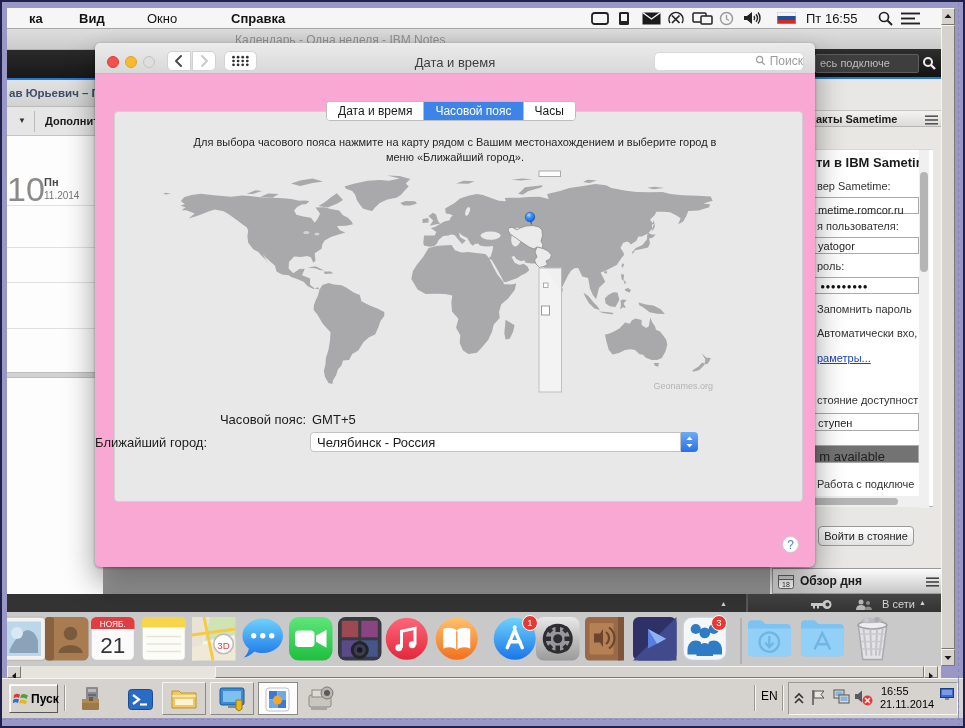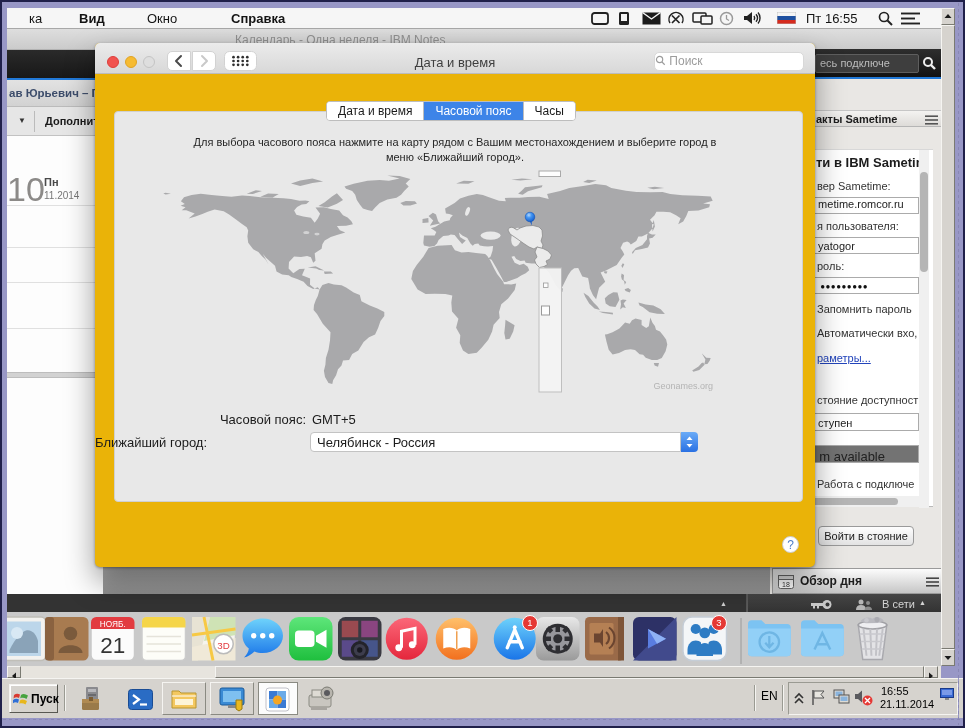--- a/index.html
+++ b/index.html
@@ -6,21 +6,21 @@
 body{font-family:"Liberation Sans",sans-serif;background:#14142e}
 #page{position:absolute;left:0;top:0;width:965px;height:728px;background:#9897c6;overflow:hidden}
 .abs{position:absolute}
 </style></head>
 <body>
 <div id="page">
 
   <div class="abs" id="screen" style="left:7px;top:8px;width:934px;height:658px;background:#3a3a3a;overflow:hidden">
 
     <div class="abs" id="menubar" style="left:0;top:0;width:934px;height:21px;background:#f6f6f6;border-bottom:1px solid #a8a8a8;color:#141414;font-size:13px">
-      <span class="abs" style="left:22px;top:3px;font-weight:normal">ка</span>
+      <span class="abs" style="left:22px;top:3px;font-weight:bold">ка</span>
       <span class="abs" style="left:72px;top:3px;font-weight:bold">Вид</span>
       <span class="abs" style="left:140px;top:3px;font-weight:normal">Окно</span>
       <span class="abs" style="left:224px;top:3px;font-weight:bold">Справка</span>
       <span class="abs" style="left:799px;top:3px;font-size:13px">Пт 16:55</span>
       <svg class="abs" style="left:584px;top:4px" width="18" height="13" viewBox="0 0 18 13">
           <rect x="1" y="1" width="16" height="11" rx="2.5" fill="none" stroke="#222" stroke-width="1.8"></rect>
         </svg>
       <svg class="abs" style="left:610px;top:3px" width="14" height="15" viewBox="0 0 14 15">
           <rect x="2" y="1" width="10" height="13" rx="1.5" fill="#222"></rect>
           <rect x="4" y="3" width="6" height="7" fill="#f6f6f6"></rect>
@@ -115,21 +115,21 @@
                 <line x1="0" y1="1.2" x2="13" y2="1.2"></line>
                 <line x1="0" y1="5" x2="13" y2="5"></line>
                 <line x1="0" y1="8.8" x2="13" y2="8.8"></line>
               </g>
             </svg>
         </div>
 
         <div class="abs" style="left:0;top:100px;width:163px;height:358px;background:#fff;border-bottom:1px solid #b9b9b9;border-top:1px solid #d8d8d8">
           <div class="abs" style="left:46px;top:5px;font-size:13px;font-weight:bold;color:#1c1c1c;white-space:nowrap">ти в IBM Sametim</div>
           <div class="abs" style="left:47px;top:30px;font-size:11px;color:#333;white-space:nowrap">вер Sametime:</div>
-          <div class="abs" style="left:38px;top:47px;width:111px;height:17px;background:#fff;border:1px solid #ababab;font-size:11px;color:#222;padding:0 3px;white-space:nowrap">&nbsp;&nbsp;metime.romcor.ru</div>
+          <div class="abs" style="left:38px;top:47px;width:111px;height:17px;background:#fff;border:1px solid #ababab;font-size:11px;color:#222;padding:6px 3px;white-space:nowrap">&nbsp;&nbsp;metime.romcor.ru</div>
           <div class="abs" style="left:47px;top:70px;font-size:11px;color:#333;white-space:nowrap">я пользователя:</div>
           <div class="abs" style="left:38px;top:87px;width:111px;height:17px;background:#fff;border:1px solid #ababab;font-size:11px;color:#222;padding:2px 3px;white-space:nowrap">&nbsp;&nbsp;yatogor</div>
           <div class="abs" style="left:47px;top:110px;font-size:11px;color:#333;white-space:nowrap">роль:</div>
           <div class="abs" style="left:38px;top:127px;width:111px;height:17px;background:#fff;border:1px solid #ababab;font-size:8px;color:#111;padding:4px 3px;letter-spacing:0.5px;white-space:nowrap">&nbsp;&nbsp;&nbsp;●●●●●●●●●</div>
           <div class="abs" style="left:47px;top:153px;font-size:11px;color:#333;white-space:nowrap">Запомнить пароль</div>
           <div class="abs" style="left:47px;top:177px;font-size:11px;color:#333;white-space:nowrap">Автоматически вхо,</div>
           <div class="abs" style="left:47px;top:202px;font-size:11px;color:#2244bb;text-decoration:underline;white-space:nowrap">раметры...</div>
           <div class="abs" style="left:47px;top:244px;font-size:11px;color:#333;white-space:nowrap">стояние доступност</div>
           <div class="abs" style="left:38px;top:263px;width:111px;height:18px;background:#fff;border:1px solid #ababab;font-size:11px;color:#222;padding:3px 3px;white-space:nowrap">&nbsp;&nbsp;ступен</div>
           <div class="abs" style="left:38px;top:295px;width:111px;height:18px;background:#737373;border:1px solid #ababab;font-size:13px;color:#222;padding:3px 3px;white-space:nowrap">&nbsp;&nbsp;m available</div>
@@ -368,21 +368,21 @@
           </g>
 
         <circle cx="523" cy="8" r="7.5" fill="#e53935" stroke="#fff" stroke-width="1"></circle>
           <text x="523" y="11" font-size="9.5" text-anchor="middle" fill="#fff" font-family="Liberation Sans">1</text>
         <circle cx="712" cy="8" r="7.5" fill="#e53935" stroke="#fff" stroke-width="1"></circle>
           <text x="712" y="11" font-size="9.5" text-anchor="middle" fill="#fff" font-family="Liberation Sans">3</text>
       </svg>
     </div>
   </div>
 
-  <div class="abs" id="dialog" style="left:95px;top:43px;width:720px;height:524px;border-radius:5px;background:#eab308;box-shadow:0 14px 30px rgba(0,0,0,.40),0 1px 3px rgba(0,0,0,.35)">
+  <div class="abs" id="dialog" style="left:95px;top:43px;width:720px;height:524px;border-radius:5px;background:#f9a8d4;box-shadow:0 14px 30px rgba(0,0,0,.40),0 1px 3px rgba(0,0,0,.35)">
 
     <div class="abs" style="left:0;top:0;width:720px;height:31px;background:linear-gradient(#ebebeb,#d8d8d8);border-bottom:1px solid #bcbcbc;border-radius:5px 5px 0 0">
       <div class="abs" style="left:12px;top:13px;width:12px;height:12px;border-radius:6px;background:#f1524e;border:0.5px solid #dd3e3b"></div>
       <div class="abs" style="left:30px;top:13px;width:12px;height:12px;border-radius:6px;background:#f6bb32;border:0.5px solid #e0a323"></div>
       <div class="abs" style="left:48px;top:13px;width:12px;height:12px;border-radius:6px;background:#dedede;border:0.5px solid #c4c4c4"></div>
       <div class="abs" style="left:72px;top:8px;width:24px;height:20px;background:#fff;border:1px solid #d2d2d2;border-radius:5px 0 0 5px"><svg width="22" height="18" viewBox="0 0 22 18">
             <path d="M13 4 L8 9 L13 14" fill="none" stroke="#4a4a4a" stroke-width="2" stroke-linecap="round" stroke-linejoin="round"></path>
           </svg></div>
       <div class="abs" style="left:97px;top:8px;width:24px;height:20px;background:#fff;border:1px solid #d2d2d2;border-radius:0 5px 5px 0"><svg width="22" height="18" viewBox="0 0 22 18">
             <path d="M9 4 L14 9 L9 14" fill="none" stroke="#c9c9c9" stroke-width="2" stroke-linecap="round" stroke-linejoin="round"></path>
@@ -398,21 +398,21 @@
             <circle cx="14.1" cy="10" r="1.35"></circle>
             <circle cx="18.7" cy="10" r="1.35"></circle>
             <circle cx="23.299999999999997" cy="10" r="1.35"></circle>
             <circle cx="9.5" cy="13.8" r="1.35"></circle>
             <circle cx="14.1" cy="13.8" r="1.35"></circle>
             <circle cx="18.7" cy="13.8" r="1.35"></circle>
             <circle cx="23.299999999999997" cy="13.8" r="1.35"></circle>
           </g>
         </svg>
       <div class="abs" style="left:0;top:12px;width:720px;text-align:center;font-size:13px;color:#3f3f3f">Дата и время</div>
-      <div class="abs" style="left:559px;top:9px;width:150px;height:19px;background:#fff;border:1px solid #d8d8d8;border-radius:5px;color:#9c9c9c;font-size:12px;text-align:left;line-height:17px"><svg width="11" height="11" viewBox="0 0 12 12" style="vertical-align:-1px">
+      <div class="abs" style="left:559px;top:9px;width:150px;height:19px;background:#fff;border:1px solid #d8d8d8;border-radius:5px;color:#9c9c9c;font-size:12px;text-align:right;line-height:17px"><svg width="11" height="11" viewBox="0 0 12 12" style="vertical-align:-1px">
             <circle cx="5" cy="5" r="3.4" fill="none" stroke="#9c9c9c" stroke-width="1.3"></circle>
             <line x1="7.6" y1="7.6" x2="10.6" y2="10.6" stroke="#9c9c9c" stroke-width="1.3"></line>
           </svg> Поиск</div>
     </div>
 
     <div class="abs" style="left:19px;top:68px;width:689px;height:391px;background:#e8e8e8;border:1px solid #d0d0d0;border-radius:4px"></div>
 
     <div class="abs" style="left:231px;top:58px;height:20px;display:flex;border:1px solid #bdbdbd;border-radius:4px;overflow:hidden;background:#fff;font-size:12px">
       <div style="padding:2px 11px 0;background:#fff;color:#1a1a1a;border-right:1px solid #bdbdbd">Дата и время</div>
       <div style="padding:2px 11px 0;background:#3d84e8;color:#fff">Часовой пояс</div>

